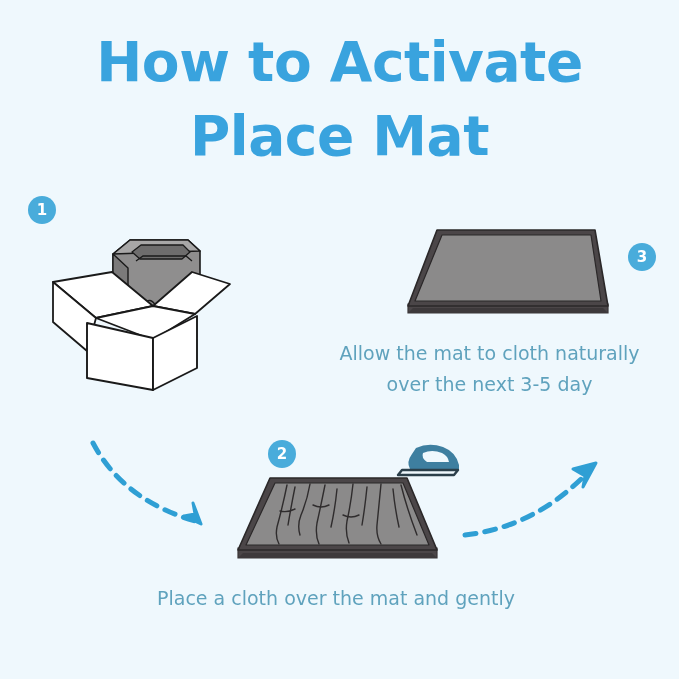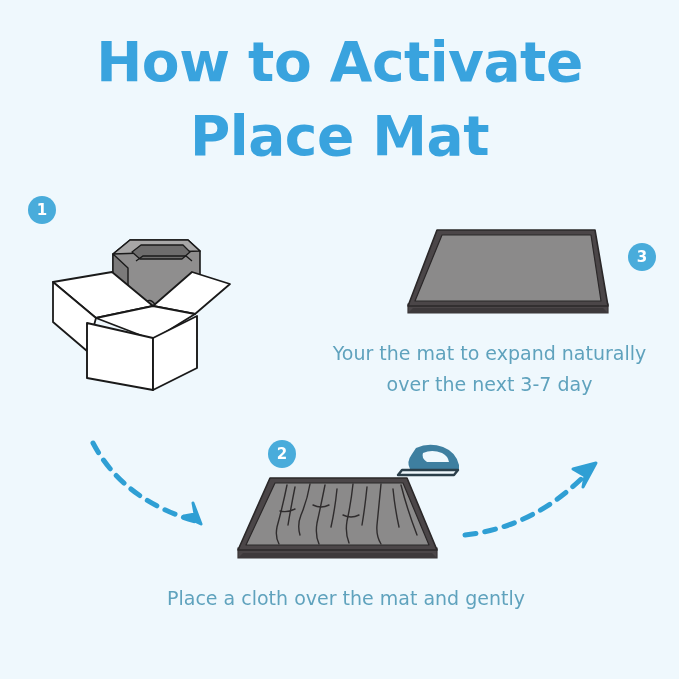--- a/index.html
+++ b/index.html
@@ -59,21 +59,21 @@
     position: absolute;
     color: #5fa2bd;
     font-family: "DejaVu Sans", sans-serif;
     font-size: 19px;
     line-height: 1.62;
     text-align: center;
     white-space: nowrap;
   }
   #caption-1 { left: 0px;   top: 400px; width: 265px; }
   #caption-3 { left: 300px; top: 338px; width: 379px; }
-  #caption-2 { left: 116px; top: 583px; width: 460px; }
+  #caption-2 { left: 106px; top: 583px; width: 460px; }
   .cap-line { display: block; }
 
   
   .art { position: absolute; }
   #art-box  { left: 40px;  top: 218px; }
   #art-mat3 { left: 395px; top: 218px; }
   #art-mat2 { left: 225px; top: 465px; }
   #art-iron { left: 396px; top: 440px; }
   #arrow-left  { left: 85px;  top: 438px; }
   #arrow-right { left: 455px; top: 435px; }
@@ -127,22 +127,22 @@
 
       <path d="M42 12 L200 12 L213 88 L13 88 Z" fill="#4b4648" stroke="#2b2829" stroke-width="1.6" stroke-linejoin="round"></path>
 
       <path d="M47 17 L196 17 L206 83 L20 83 Z" fill="#8b8a8a" stroke="#2b2829" stroke-width="1.2" stroke-linejoin="round"></path>
     </svg>
   </div>
 
   <div class="badge" id="badge-3">3</div>
 
   <div class="caption" id="caption-3">
-    <span class="cap-line">Your the mat to expand naturally</span>
-    <span class="cap-line">over the next 3-7 day</span>
+    <span class="cap-line">Allow the mat to cloth naturally</span>
+    <span class="cap-line">over the next 3-5 day</span>
   </div>
 
   <div class="badge" id="badge-2">2</div>
 
   <div class="art" id="art-mat2">
     <svg width="225" height="105" viewBox="0 0 225 105">
 
       <path d="M13 83 L212 83 L212 93 L13 93 Z" fill="#4b4648" stroke="#3a3638" stroke-width="1.2"></path>
       <path d="M13 93 L212 93 L207 88 L18 88 Z" fill="#3d393b"></path>
 

